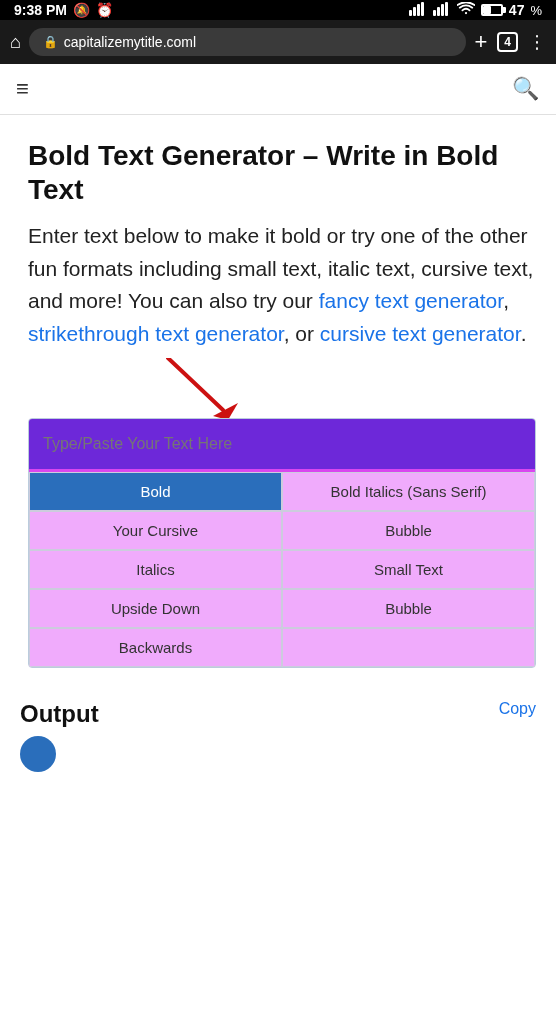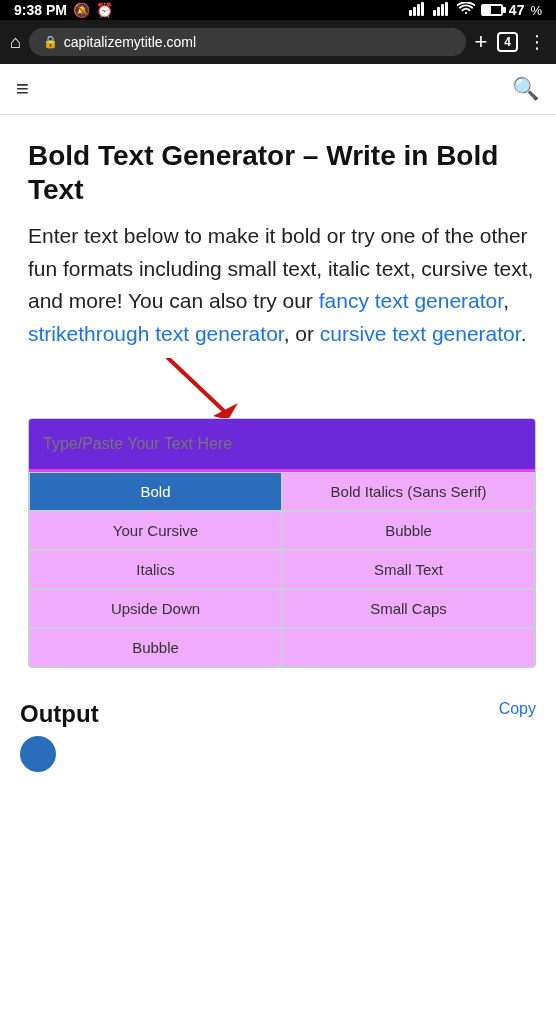--- a/index.html
+++ b/index.html
@@ -335,22 +335,22 @@
   <div class="tool-box">
     <input class="text-input-area" type="text" placeholder="Type/Paste Your Text Here" style="">
     <div class="options-grid">
       <div class="option-cell active">Bold</div>
       <div class="option-cell">Bold Italics (Sans Serif)</div>
       <div class="option-cell">Your Cursive</div>
       <div class="option-cell">Bubble</div>
       <div class="option-cell">Italics</div>
       <div class="option-cell">Small Text</div>
       <div class="option-cell">Upside Down</div>
-      <div class="option-cell">Small Caps</div>
       <div class="option-cell">Bubble</div>
+      <div class="option-cell">Backwards</div>
       <div class="option-cell"></div>
     </div>
   </div>
 </div>
 
 <div class="output-section">
   <span class="output-label">Output</span>
   <button class="copy-btn">Copy</button>
 </div>
 

